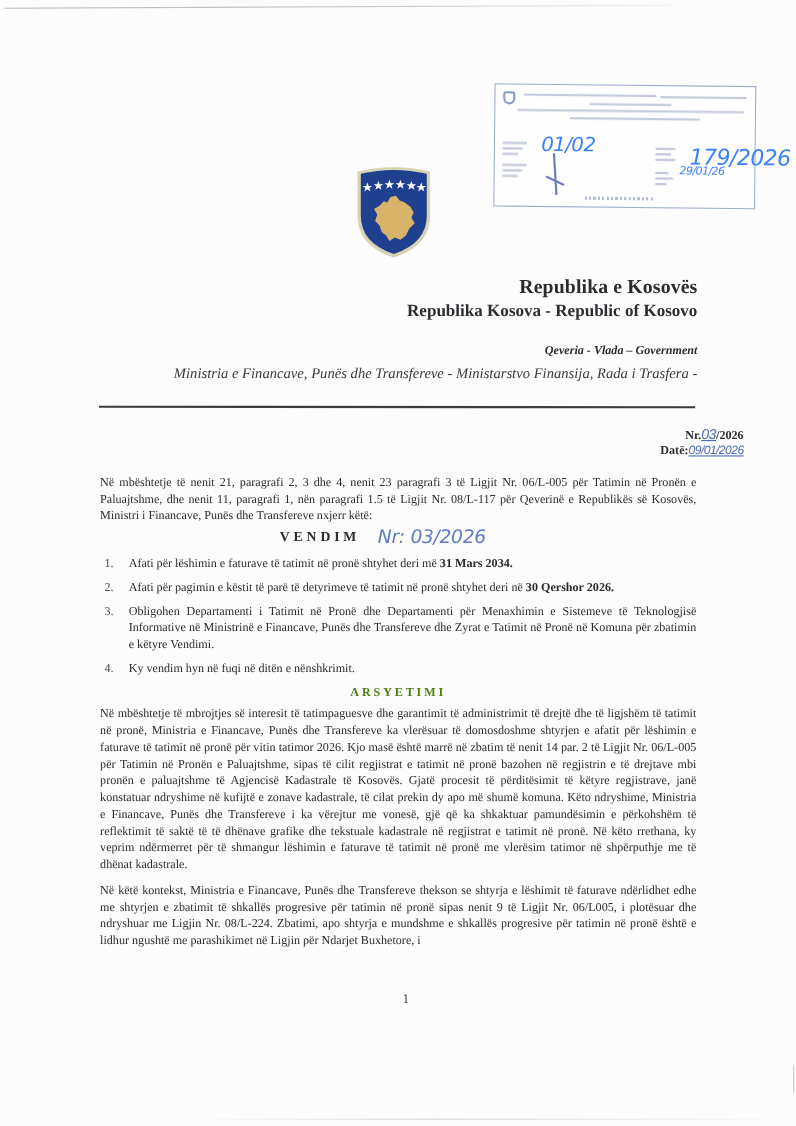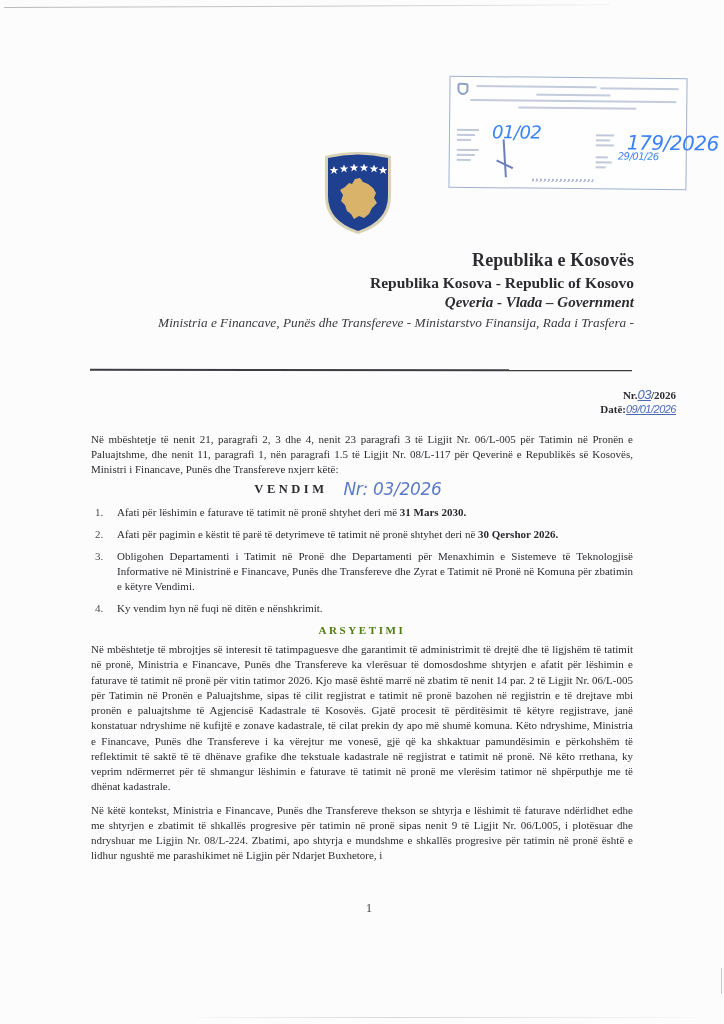--- a/index.html
+++ b/index.html
@@ -117,25 +117,25 @@
       line-height: 22px;
       letter-spacing: 0.1px;
     }
     .h2 {
       font-size: 15.5px;
       font-weight: bold;
       line-height: 20px;
       margin-top: 2px;
     }
     .h3 {
-      font-size: 15px;
+      font-size: 11px;
       font-weight: bold;
       font-style: italic;
       line-height: 19px;
-      margin-top: 0;
+      margin-top: 17px;
     }
     .h4 {
       font-size: 13.3px;
       font-style: italic;
       line-height: 17px;
       margin-top: 2px;
       color: #3a393e;
     }
     .header-rule {
       position: absolute;
@@ -332,21 +332,21 @@
 </div>
 
 <div class="title-vendim">
   <span class="label">VENDIM</span>
   <span class="hw">Nr: 03/2026</span>
 </div>
 
 <ol class="decision-list">
   <li class="decision-item">
     <span class="num">1.</span>
-    <span class="txt"><span>Afati për lëshimin e faturave të tatimit në pronë shtyhet deri më </span><b>31 Mars 2030.</b></span>
+    <span class="txt"><span>Afati për lëshimin e faturave të tatimit në pronë shtyhet deri më </span><b>31 Mars 2034.</b></span>
   </li>
   <li class="decision-item">
     <span class="num">2.</span>
     <span class="txt"><span>Afati për pagimin e këstit të parë të detyrimeve të tatimit në pronë shtyhet deri në </span><b>30 Qershor 2026.</b></span>
   </li>
   <li class="decision-item">
     <span class="num">3.</span>
     <span class="txt">Obligohen Departamenti i Tatimit në Pronë dhe Departamenti për Menaxhimin e Sistemeve të Teknologjisë Informative në Ministrinë e Financave, Punës dhe Transfereve dhe Zyrat e Tatimit në Pronë në Komuna për zbatimin e këtyre Vendimi.</span>
   </li>
   <li class="decision-item">

